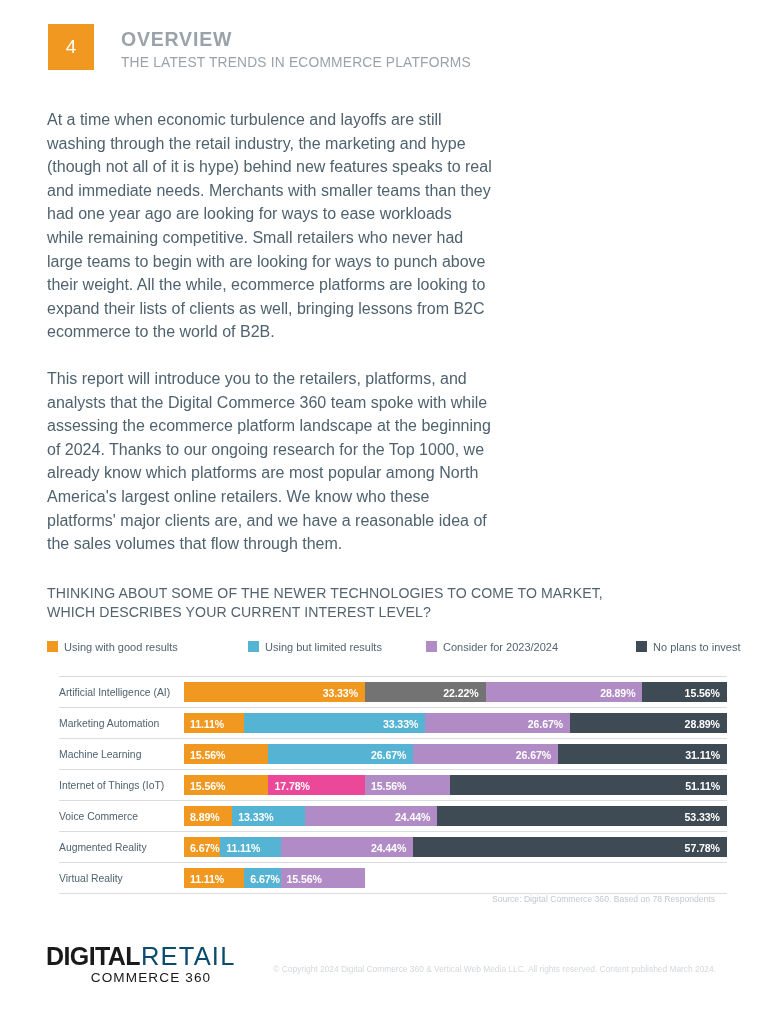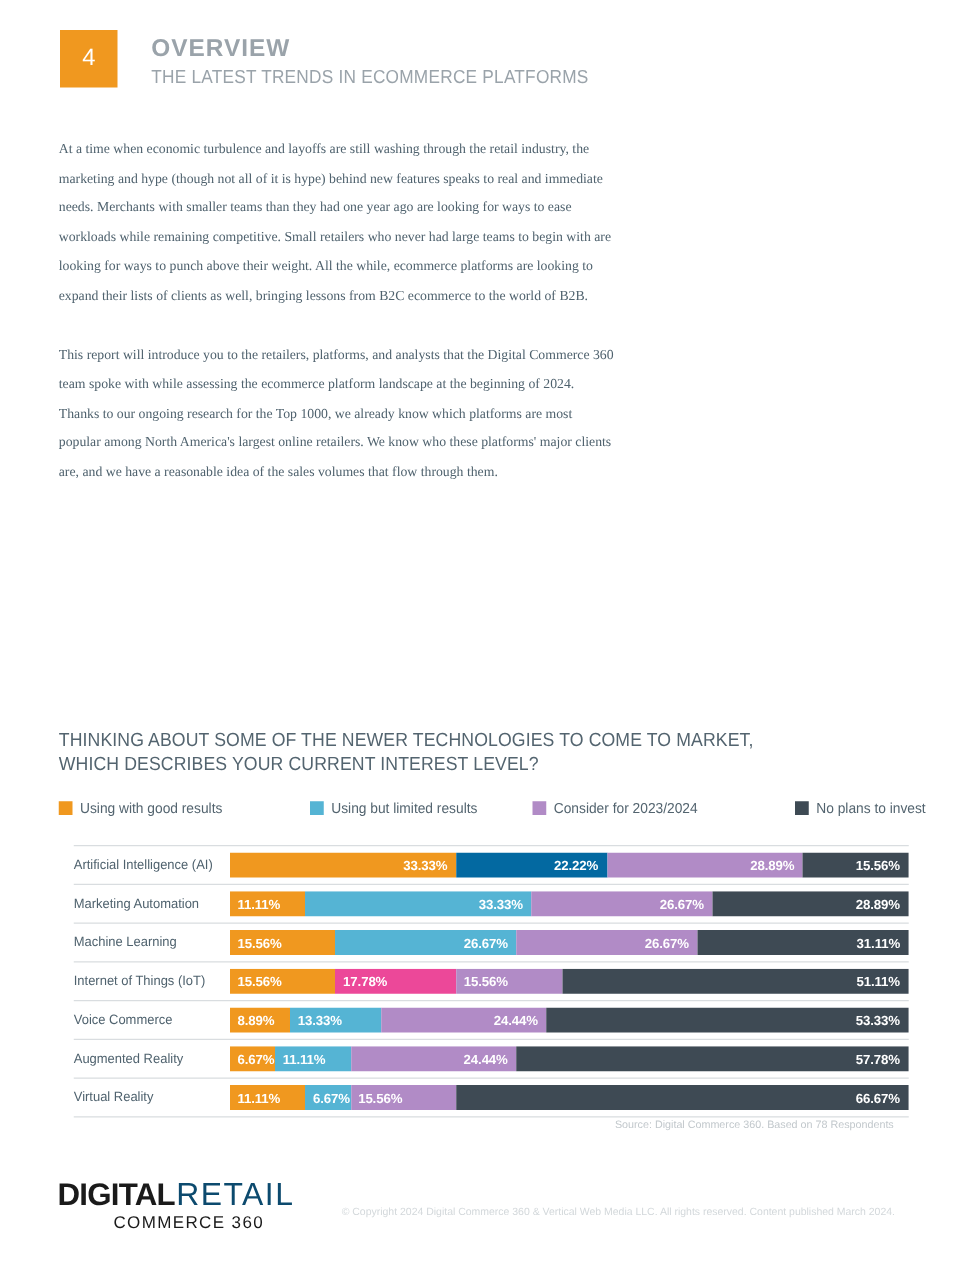--- a/index.html
+++ b/index.html
@@ -66,25 +66,25 @@
   }
 
   
   .body-copy {
     position: absolute;
     left: 47px;
     top: 108px;
     width: 445px;
   }
   .para {
-    font-size: 11px;
+    font-size: 16px;
     line-height: 23.6px;
     color: #4f626e;
     margin: 0 0 23px 0;
-    font-family: Liberation Serif, serif;
+    font-family: Liberation Sans, sans-serif;
   }
   .para:last-child { margin-bottom: 0; }
 
   
   .chart-block {
     position: absolute;
     left: 47px;
     top: 583px;
     width: 668px;
   }
@@ -295,21 +295,21 @@
         </div>
       </div>
 
     <div class="rows" id="chart-rows">
         <div class="row">
           <div class="row-label">Artificial Intelligence (AI)</div>
           <div class="bar-track">
             <div class="seg align-right" style="background: rgb(240, 152, 31); flex: 0 0 33.33%;">
               <span class="seg-value">33.33%</span>
             </div>
-            <div class="seg align-right" style="background: #0369a1; flex: 0 0 22.22%;">
+            <div class="seg align-right" style="background: #737373; flex: 0 0 22.22%;">
               <span class="seg-value">22.22%</span>
             </div>
             <div class="seg align-right" style="background: rgb(177, 139, 198); flex: 0 0 28.89%;">
               <span class="seg-value">28.89%</span>
             </div>
             <div class="seg align-right" style="background: rgb(62, 74, 84); flex: 0 0 15.56%;">
               <span class="seg-value">15.56%</span>
             </div>
           </div>
         </div>
@@ -402,23 +402,20 @@
           <div class="row-label">Virtual Reality</div>
           <div class="bar-track">
             <div class="seg align-left" style="background: rgb(240, 152, 31); flex: 0 0 11.11%;">
               <span class="seg-value">11.11%</span>
             </div>
             <div class="seg align-left" style="background: rgb(85, 180, 212); flex: 0 0 6.67%;">
               <span class="seg-value">6.67%</span>
             </div>
             <div class="seg align-left" style="background: rgb(177, 139, 198); flex: 0 0 15.56%;">
               <span class="seg-value">15.56%</span>
-            </div>
-            <div class="seg align-right" style="background: rgb(62, 74, 84); flex: 0 0 66.67%;">
-              <span class="seg-value">66.67%</span>
             </div>
           </div>
         </div>
       </div>
 
     <div class="source-note">Source: Digital Commerce 360. Based on 78 Respondents</div>
   </div>
 
   <div class="footer">
     <div class="logo">

